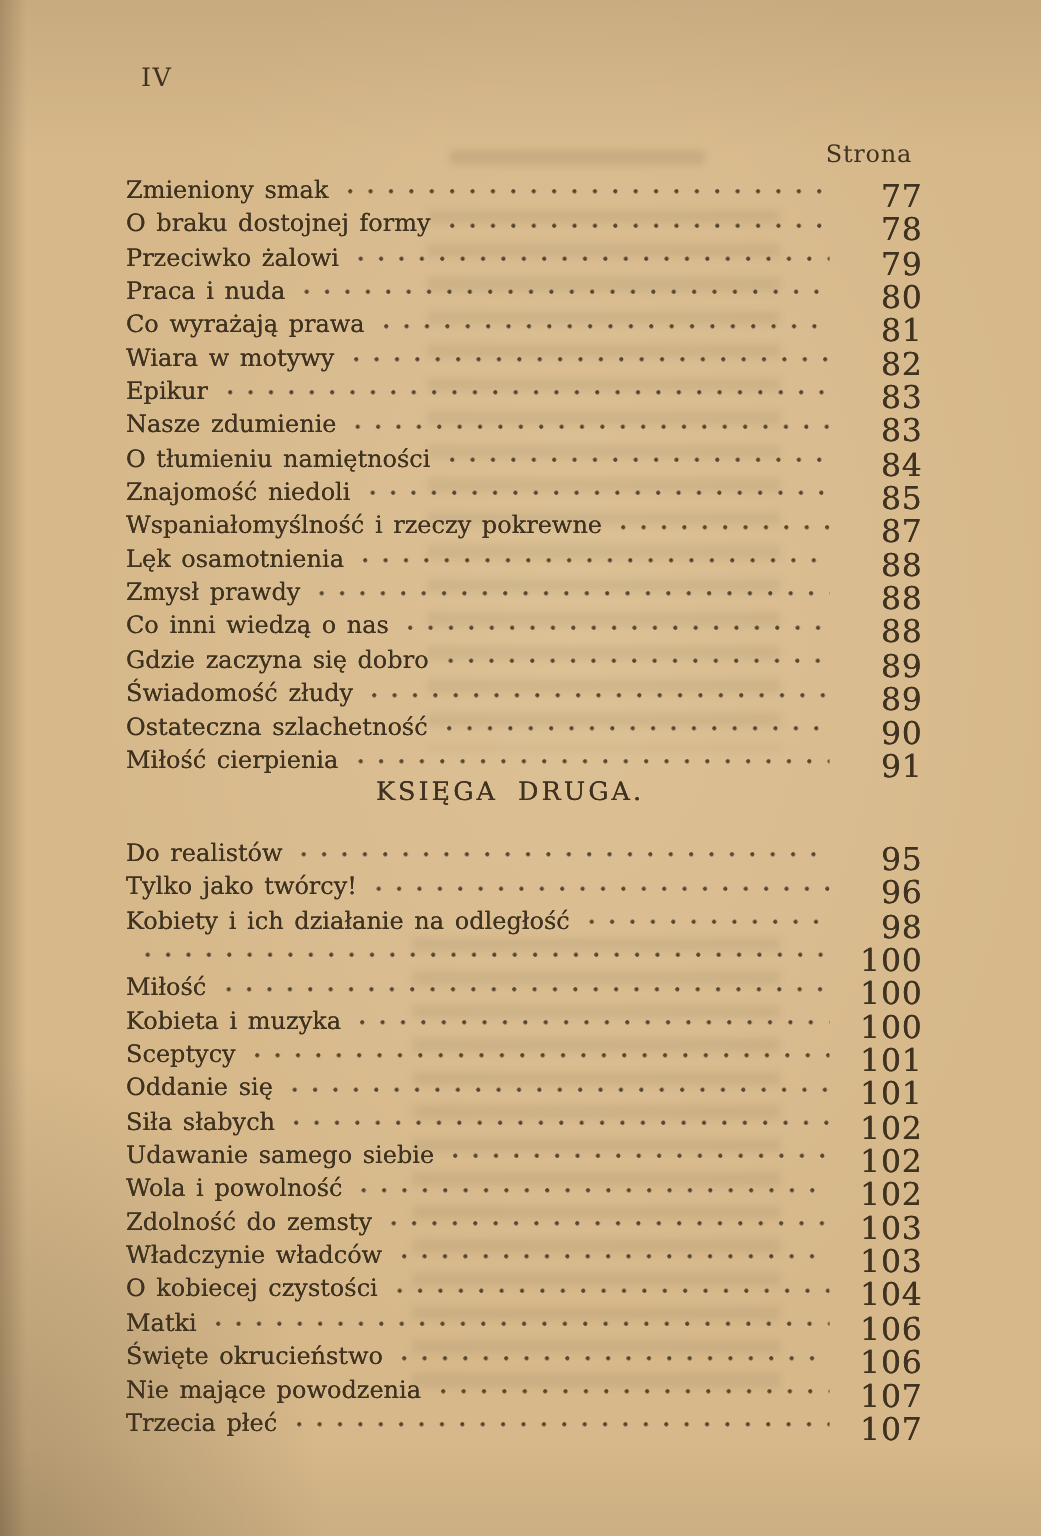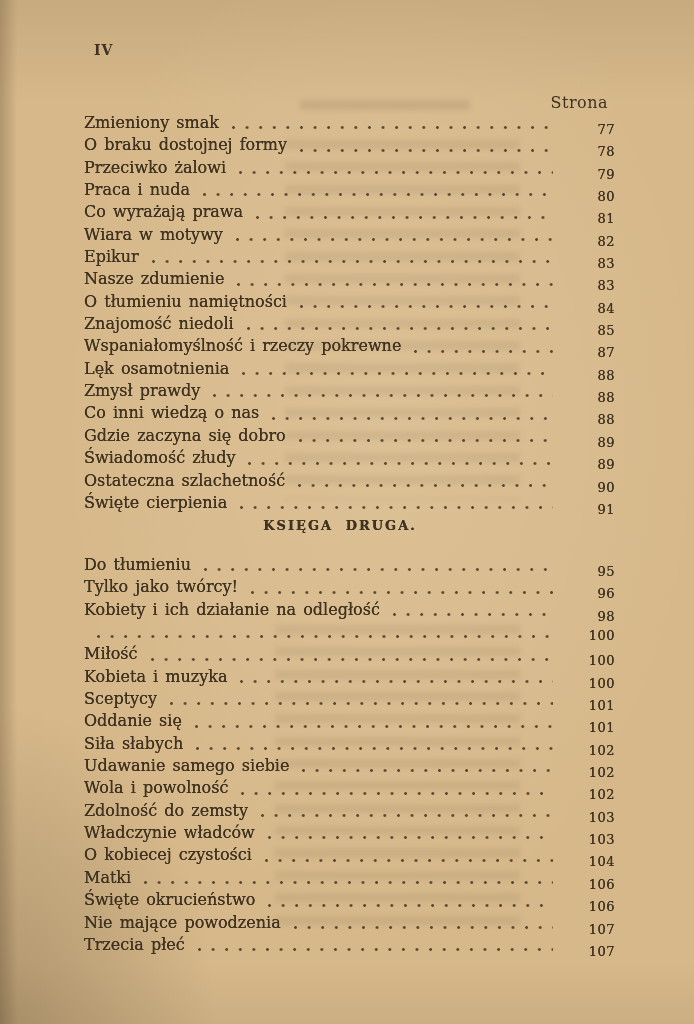--- a/index.html
+++ b/index.html
@@ -27,21 +27,21 @@
     background:repeating-linear-gradient(to bottom,
       rgba(108,88,58,.10) 0 9px, rgba(108,88,58,0) 9px 22.35px);
   }
   .ghost-heading{
     background:rgba(108,88,58,.14);
     border-radius:3px;
   }
 
   .folio{
     position:absolute;left:94px;top:42px;
-    font-size:14px;font-weight:bold;letter-spacing:1px;
+    font-size:17px;font-weight:normal;letter-spacing:1px;
   }
   .strona{
     position:absolute;top:93px;right:86px;
     font-size:16px;letter-spacing:.5px;
   }
   .toc{
     position:absolute;left:84px;width:531px;
   }
   .toc1{top:113px;}
   .toc2{top:555px;}
@@ -54,27 +54,27 @@
   .row .leader{
     flex:1 1 auto;align-self:stretch;
     margin:0 14px 0 11px;
     background-image:radial-gradient(circle at 1.5px 1.5px, var(--ink-dot) 1.15px, transparent 1.6px);
     background-repeat:repeat-x;
     background-position:2px calc(100% - 6px);
     background-size:13.6px 3px;
   }
   .row .num{
     flex:0 0 48px;text-align:right;
-    font-size:13px;transform:translateY(6px);
+    font-size:21px;transform:translateY(6px);
     letter-spacing:.5px;
   }
   .book-heading{
     position:absolute;top:518px;left:0;width:680px;
     text-align:center;
-    font-size:13px;font-weight:bold;letter-spacing:2px;
+    font-size:17px;font-weight:normal;letter-spacing:2px;
     word-spacing:6px;
     text-shadow:0 0 .4px currentColor;
   }
 </style>
 </head>
 <body>
 
 <div class="ghost ghost-heading" style="left:300px;top:100px;width:170px;height:10px;"></div>
 <div class="ghost ghost-lines" style="left:285px;top:140px;width:235px;height:360px;"></div>
 <div class="ghost ghost-lines" style="left:275px;top:625px;width:245px;height:300px;"></div>
@@ -181,32 +181,32 @@
       <span class="num">89</span>
     </div>
 
     <div class="row">
       <span class="title">Ostateczna szlachetność</span>
       <span class="leader"></span>
       <span class="num">90</span>
     </div>
 
     <div class="row">
-      <span class="title">Święte cierpienia</span>
+      <span class="title">Miłość cierpienia</span>
       <span class="leader"></span>
       <span class="num">91</span>
     </div>
   </div>
 
 <div class="book-heading">KSIĘGA DRUGA.</div>
 
 <div class="toc toc2">
 
     <div class="row">
-      <span class="title">Do tłumieniu</span>
+      <span class="title">Do realistów</span>
       <span class="leader"></span>
       <span class="num">95</span>
     </div>
 
     <div class="row">
       <span class="title">Tylko jako twórcy!</span>
       <span class="leader"></span>
       <span class="num">96</span>
     </div>
 

